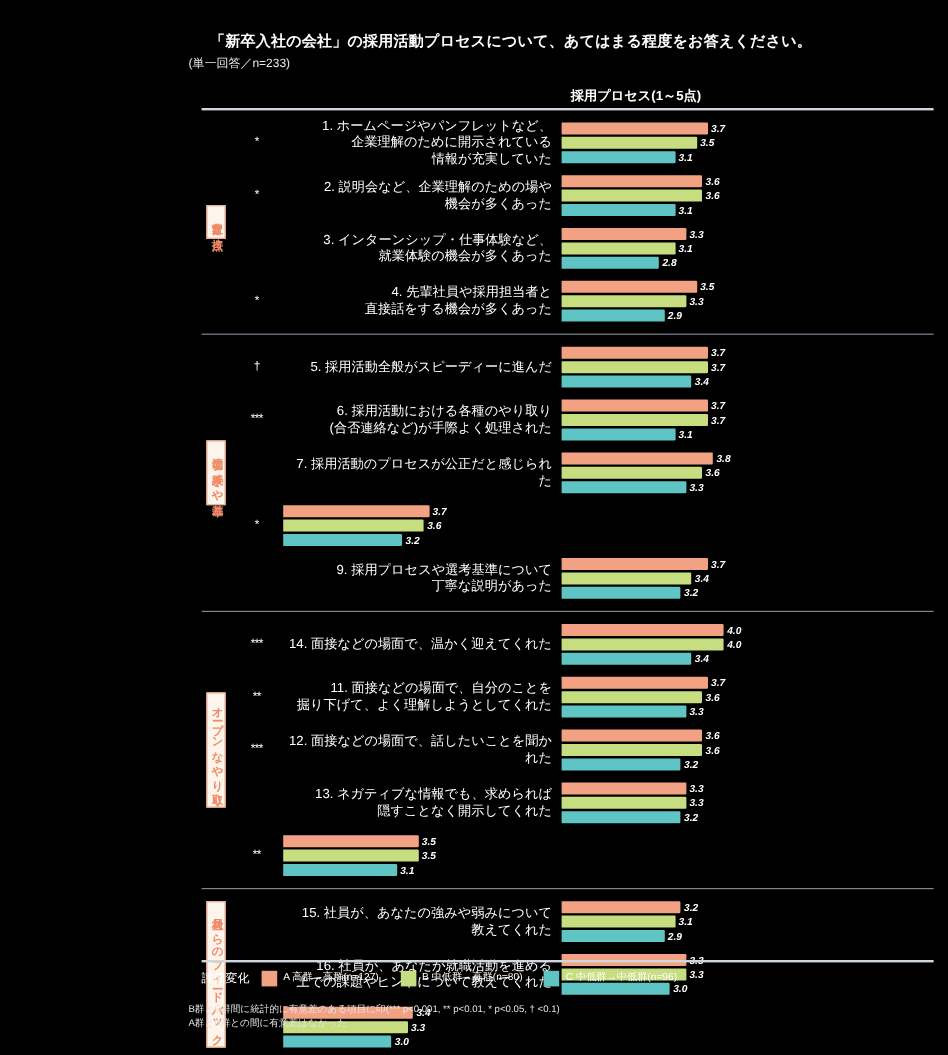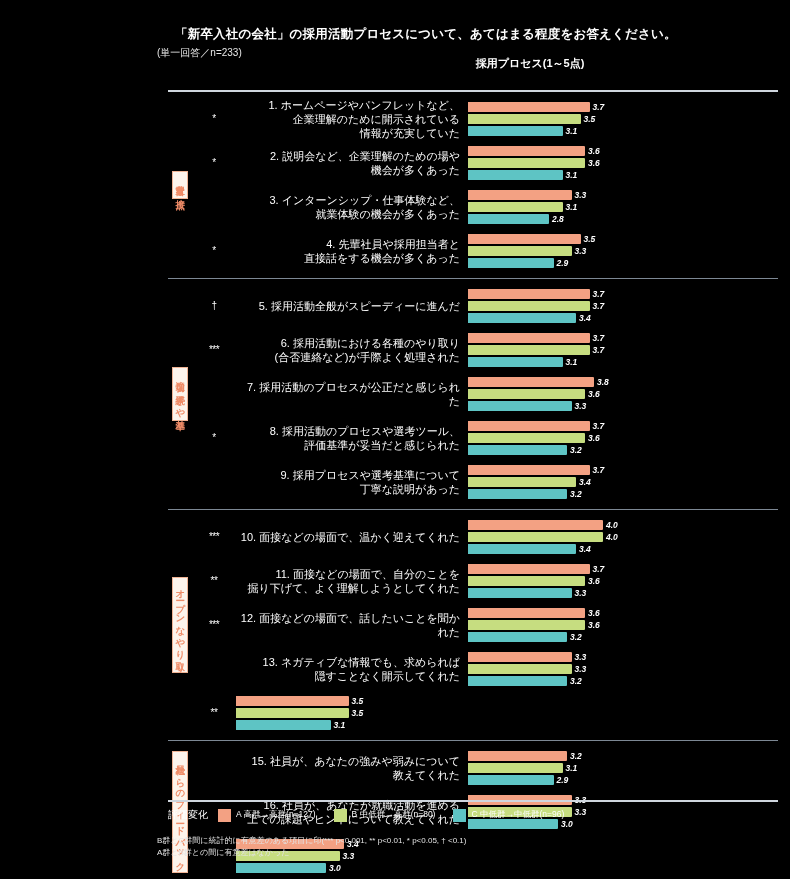--- a/index.html
+++ b/index.html
@@ -37,21 +37,21 @@
     margin-left: 18px;
   }
   .subtitle {
     margin-top: 3px;
     font-size: 10px;
     color: #e8e8e8;
   }
   .col-header {
     position: absolute;
     left: 400px;
-    top: 56px;
+    top: 72px;
     width: 260px;
     text-align: center;
     font-size: 11px;
     font-weight: bold;
     color: #ffffff;
   }
 
   .rule {
     position: absolute;
     left: 168px;
@@ -346,22 +346,20 @@
                 <div class="bar-value">3.6</div>
               </div>
               <div class="bar-line">
                 <div class="bar" style="width: 103.5px; background: rgb(94, 196, 196);"></div>
                 <div class="bar-value">3.3</div>
               </div>
             </div>
           </div>
           <div class="row">
             <div class="sig-cell">*</div>
-            <div class="item-label">8. 採用活動のプロセスや選考ツール、
-評価基準が妥当だと感じられた</div>
             <div class="bars">
               <div class="bar-line">
                 <div class="bar" style="width: 121.5px; background: rgb(243, 161, 131);"></div>
                 <div class="bar-value">3.7</div>
               </div>
               <div class="bar-line">
                 <div class="bar" style="width: 117px; background: rgb(198, 221, 128);"></div>
                 <div class="bar-value">3.6</div>
               </div>
               <div class="bar-line">
@@ -391,21 +389,21 @@
           </div>
         </div>
       </div>
       <div class="group">
         <div class="group-label-cell">
           <div class="group-label">オープンなやり取り</div>
         </div>
         <div class="rows">
           <div class="row">
             <div class="sig-cell">***</div>
-            <div class="item-label">10. 面接などの場面で、温かく迎えてくれた</div>
+            <div class="item-label">14. 面接などの場面で、温かく迎えてくれた</div>
             <div class="bars">
               <div class="bar-line">
                 <div class="bar" style="width: 135px; background: rgb(243, 161, 131);"></div>
                 <div class="bar-value">4.0</div>
               </div>
               <div class="bar-line">
                 <div class="bar" style="width: 135px; background: rgb(198, 221, 128);"></div>
                 <div class="bar-value">4.0</div>
               </div>
               <div class="bar-line">

